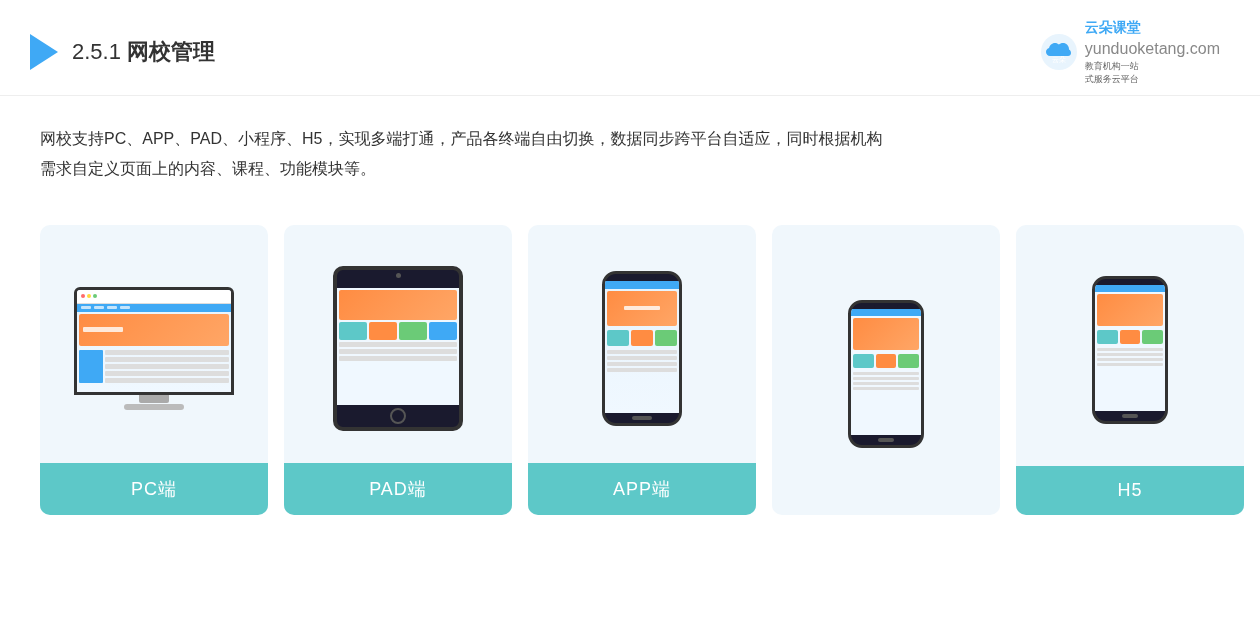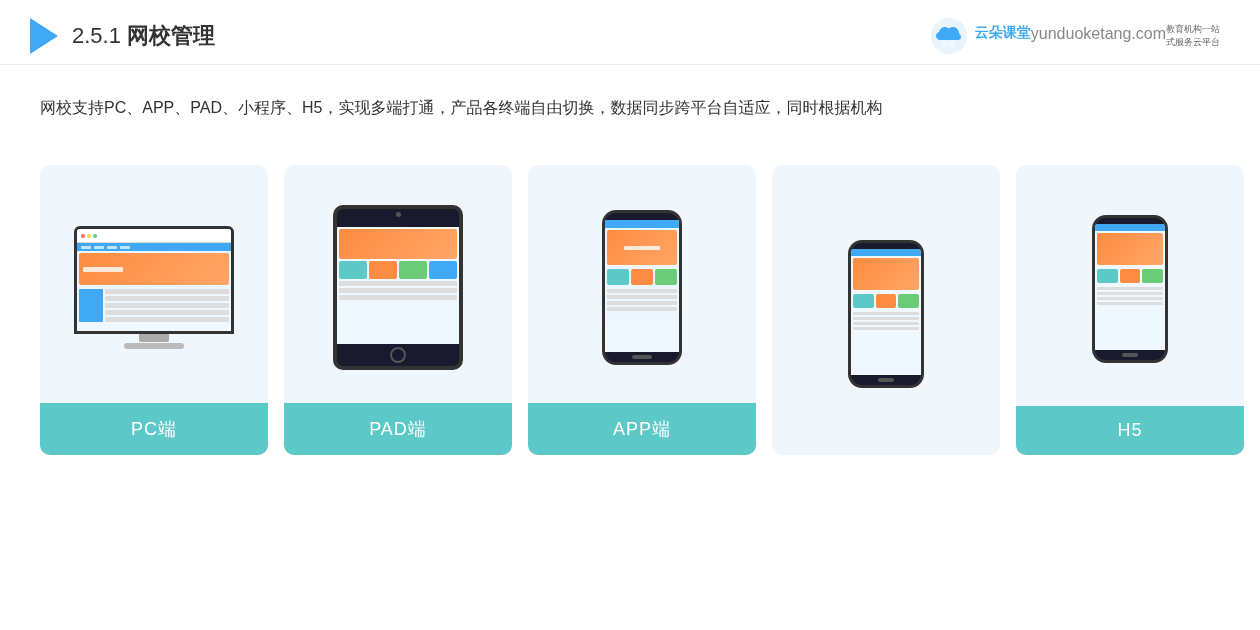--- a/index.html
+++ b/index.html
@@ -63,21 +63,21 @@
       gap: 8px;
     }
 
     .brand-icon {
       width: 36px;
       height: 36px;
     }
 
     .brand-text {
       display: flex;
-      flex-direction: row;
+      flex-direction: column;
       font-size: 11px;
       color: #555;
       line-height: 1.4;
     }
 
     .brand-name {
       font-size: 14px;
       color: #3fa9f5;
       font-weight: 600;
     }
@@ -496,20 +496,21 @@
           <span style="font-size:9px;color:#666;white-space:pre;">教育机构一站
 式服务云平台</span>
         </div>
       </div>
     </div>
   </div>
 
   <div class="description">
     <p>
       <span>网校支持PC、APP、PAD、小程序、H5，实现多端打通，产品各终端自由切换，数据同步跨平台自适应，同时根据机构</span><br>
+      <span>需求自定义页面上的内容、课程、功能模块等。</span>
     </p>
   </div>
 
   <div class="cards-section">
 
     <div class="card">
       <div class="card-image-area">
         <div class="pc-monitor">
           <div class="monitor-frame">
             <div class="monitor-screen">

